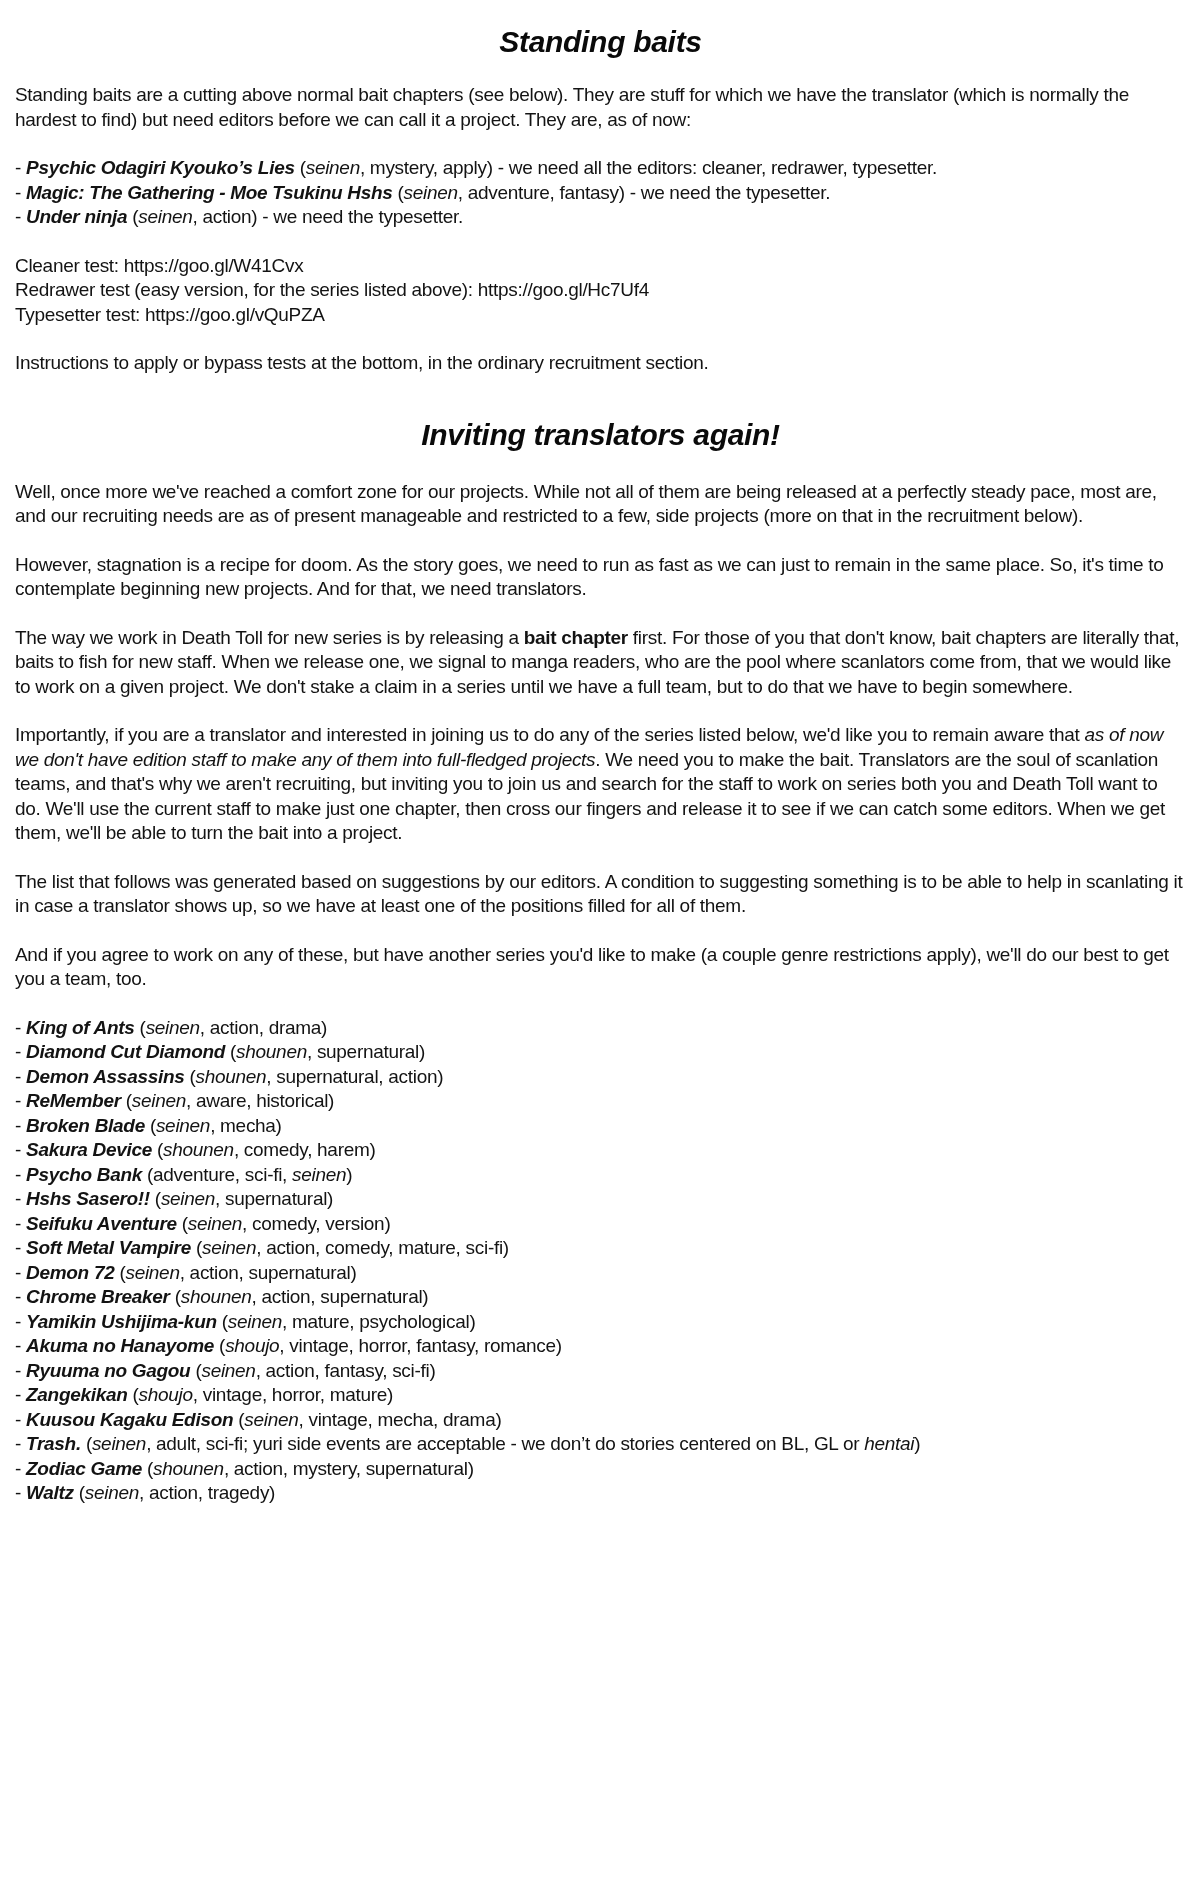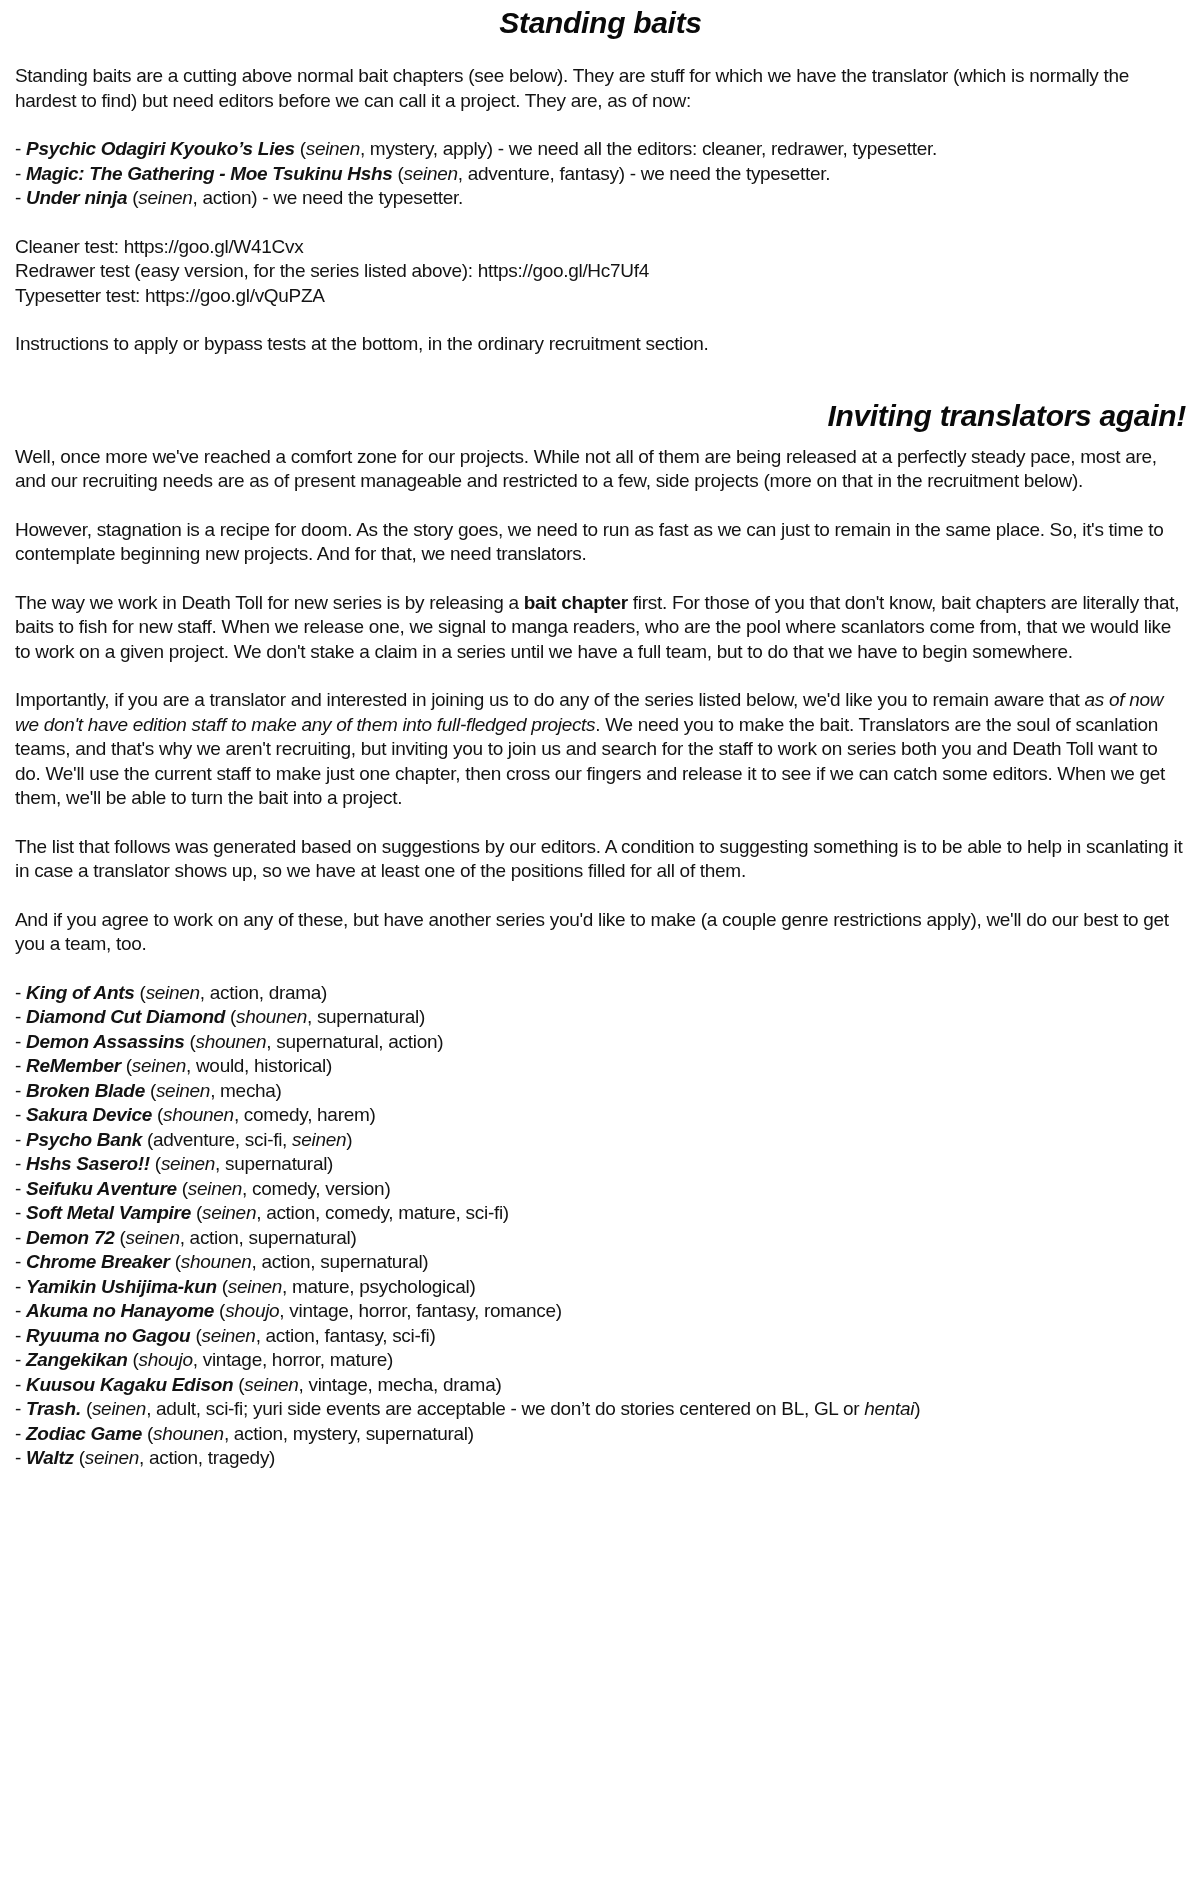--- a/index.html
+++ b/index.html
@@ -11,35 +11,34 @@
     height: 1895px;
     overflow: hidden;
     background: #ffffff;
     color: #131313;
     font-family: "Liberation Sans", sans-serif;
     font-size: 19px;
     line-height: 24.5px;
     letter-spacing: -0.3px;
   }
   .doc {
-    padding: 4px 14px 0 15px;
+    padding: 23px 14px 0 15px;
   }
   .heading {
     font-size: 30px;
     line-height: 38px;
     font-weight: 700;
     font-style: italic;
     text-align: center;
     margin: 0 0 22px 0;
     color: #0a0a0a;
   }
   .heading.secondary {
     margin-top: 40px;
-    margin-bottom: 10px;
-    text-align: right;
+    margin-bottom: 26px;
   }
   .para {
     margin: 0 0 24px 0;
   }
   .list {
     margin: 0 0 24px 0;
   }
   .line {
     white-space: normal;
   }
@@ -67,21 +66,21 @@
     <div class="para"><span>Well, once more we've reached a comfort zone for our projects. While not all of them are being released at a perfectly steady pace, most are, and our recruiting needs are as of present manageable and restricted to a few, side projects (more on that in the recruitment below).</span></div>
     <div class="para"><span>However, stagnation is a recipe for doom. As the story goes, we need to run as fast as we can just to remain in the same place. So, it's time to contemplate beginning new projects. And for that, we need translators.</span></div>
     <div class="para"><span>The way we work in Death Toll for new series is by releasing a </span><span class="b">bait chapter</span><span> first. For those of you that don't know, bait chapters are literally that, baits to fish for new staff. When we release one, we signal to manga readers, who are the pool where scanlators come from, that we would like to work on a given project. We don't stake a claim in a series until we have a full team, but to do that we have to begin somewhere.</span></div>
     <div class="para"><span>Importantly, if you are a translator and interested in joining us to do any of the series listed below, we'd like you to remain aware that </span><span class="i">as of now we don't have edition staff to make any of them into full-fledged projects</span><span>. We need you to make the bait. Translators are the soul of scanlation teams, and that's why we aren't recruiting, but inviting you to join us and search for the staff to work on series both you and Death Toll want to do. We'll use the current staff to make just one chapter, then cross our fingers and release it to see if we can catch some editors. When we get them, we'll be able to turn the bait into a project.</span></div>
     <div class="para"><span>The list that follows was generated based on suggestions by our editors. A condition to suggesting something is to be able to help in scanlating it in case a translator shows up, so we have at least one of the positions filled for all of them.</span></div>
     <div class="para"><span>And if you agree to work on any of these, but have another series you'd like to make (a couple genre restrictions apply), we'll do our best to get you a team, too.</span></div>
     <div class="list">
       <div class="line"><span>- </span><span class="b i">King of Ants</span><span> (</span><span class="i">seinen</span><span>, action, drama)</span></div>
       <div class="line"><span>- </span><span class="b i">Diamond Cut Diamond</span><span> (</span><span class="i">shounen</span><span>, supernatural)</span></div>
       <div class="line"><span>- </span><span class="b i">Demon Assassins</span><span> (</span><span class="i">shounen</span><span>, supernatural, action)</span></div>
-      <div class="line"><span>- </span><span class="b i">ReMember</span><span> (</span><span class="i">seinen</span><span>, would, historical)</span></div>
+      <div class="line"><span>- </span><span class="b i">ReMember</span><span> (</span><span class="i">seinen</span><span>, aware, historical)</span></div>
       <div class="line"><span>- </span><span class="b i">Broken Blade</span><span> (</span><span class="i">seinen</span><span>, mecha)</span></div>
       <div class="line"><span>- </span><span class="b i">Sakura Device</span><span> (</span><span class="i">shounen</span><span>, comedy, harem)</span></div>
       <div class="line"><span>- </span><span class="b i">Psycho Bank</span><span> (adventure, sci-fi, </span><span class="i">seinen</span><span>)</span></div>
       <div class="line"><span>- </span><span class="b i">Hshs Sasero!!</span><span> (</span><span class="i">seinen</span><span>, supernatural)</span></div>
       <div class="line"><span>- </span><span class="b i">Seifuku Aventure</span><span> (</span><span class="i">seinen</span><span>, comedy, version)</span></div>
       <div class="line"><span>- </span><span class="b i">Soft Metal Vampire</span><span> (</span><span class="i">seinen</span><span>, action, comedy, mature, sci-fi)</span></div>
       <div class="line"><span>- </span><span class="b i">Demon 72</span><span> (</span><span class="i">seinen</span><span>, action, supernatural)</span></div>
       <div class="line"><span>- </span><span class="b i">Chrome Breaker</span><span> (</span><span class="i">shounen</span><span>, action, supernatural)</span></div>
       <div class="line"><span>- </span><span class="b i">Yamikin Ushijima-kun</span><span> (</span><span class="i">seinen</span><span>, mature, psychological)</span></div>
       <div class="line"><span>- </span><span class="b i">Akuma no Hanayome</span><span> (</span><span class="i">shoujo</span><span>, vintage, horror, fantasy, romance)</span></div>

